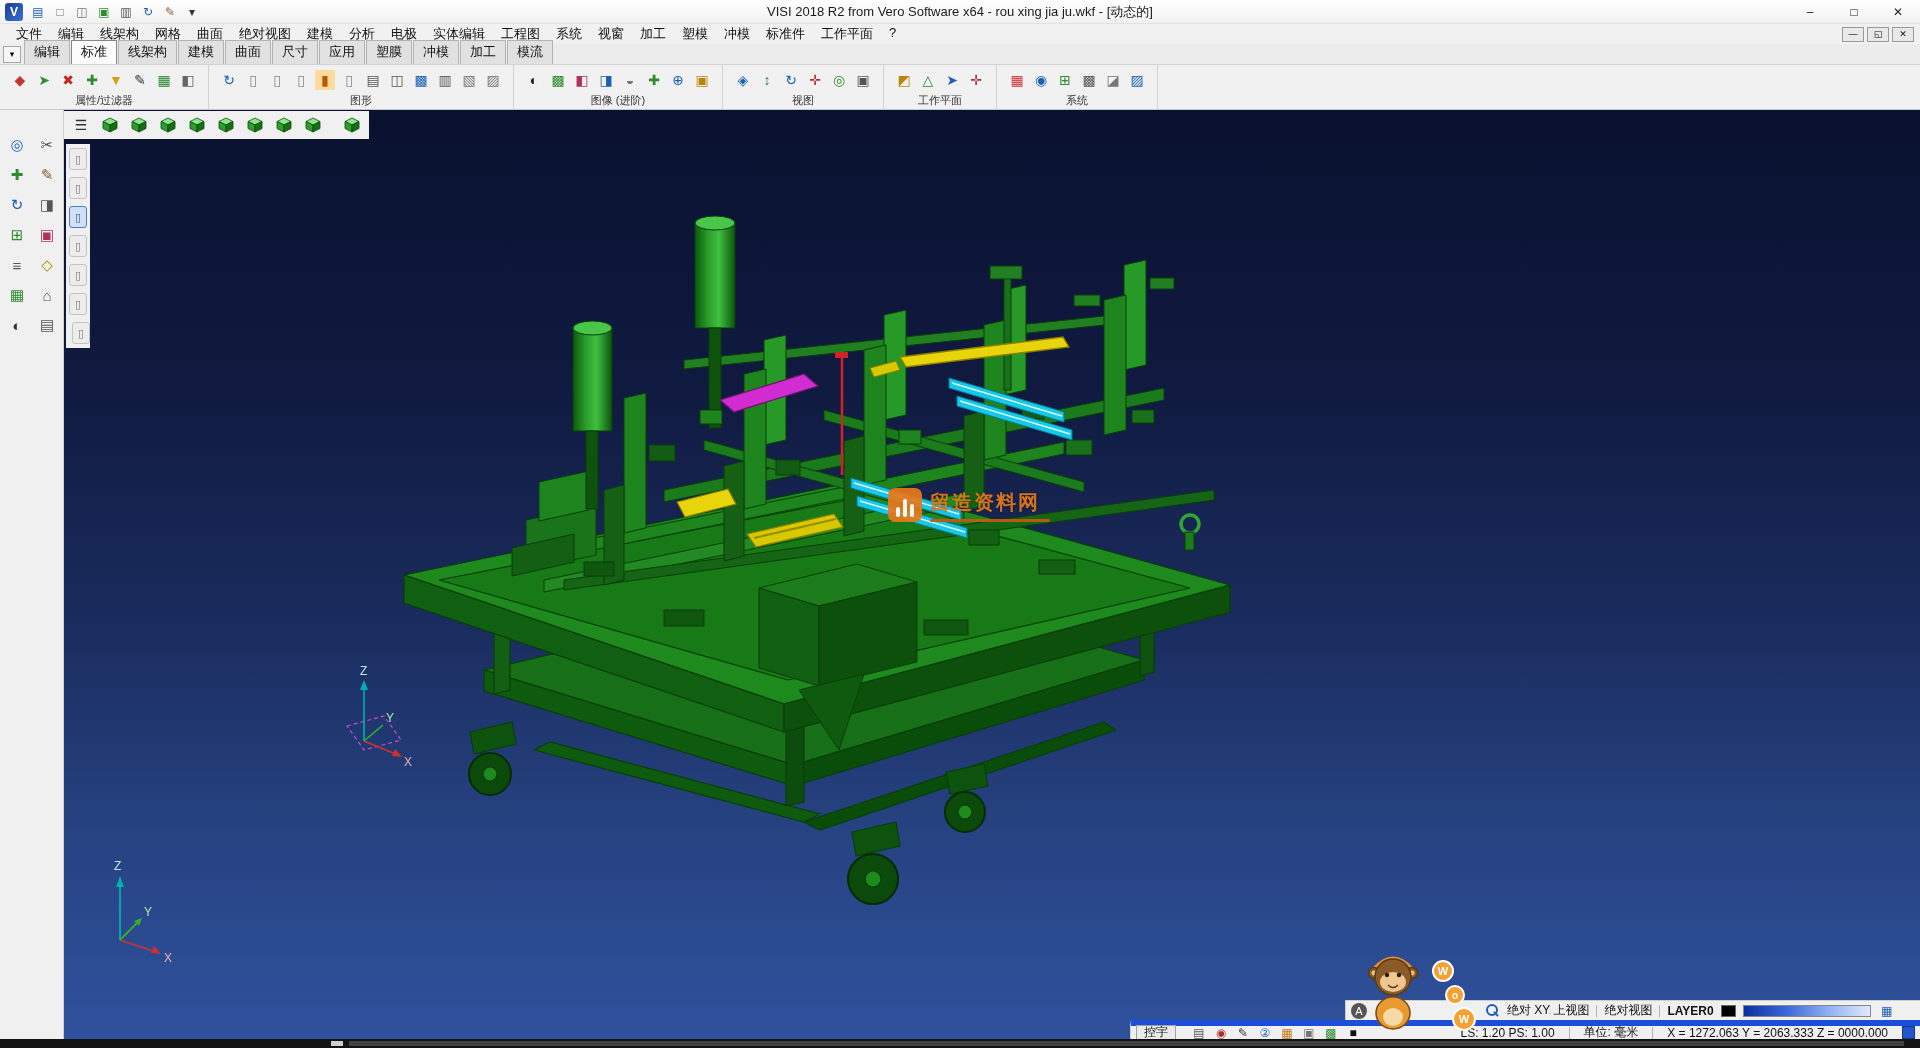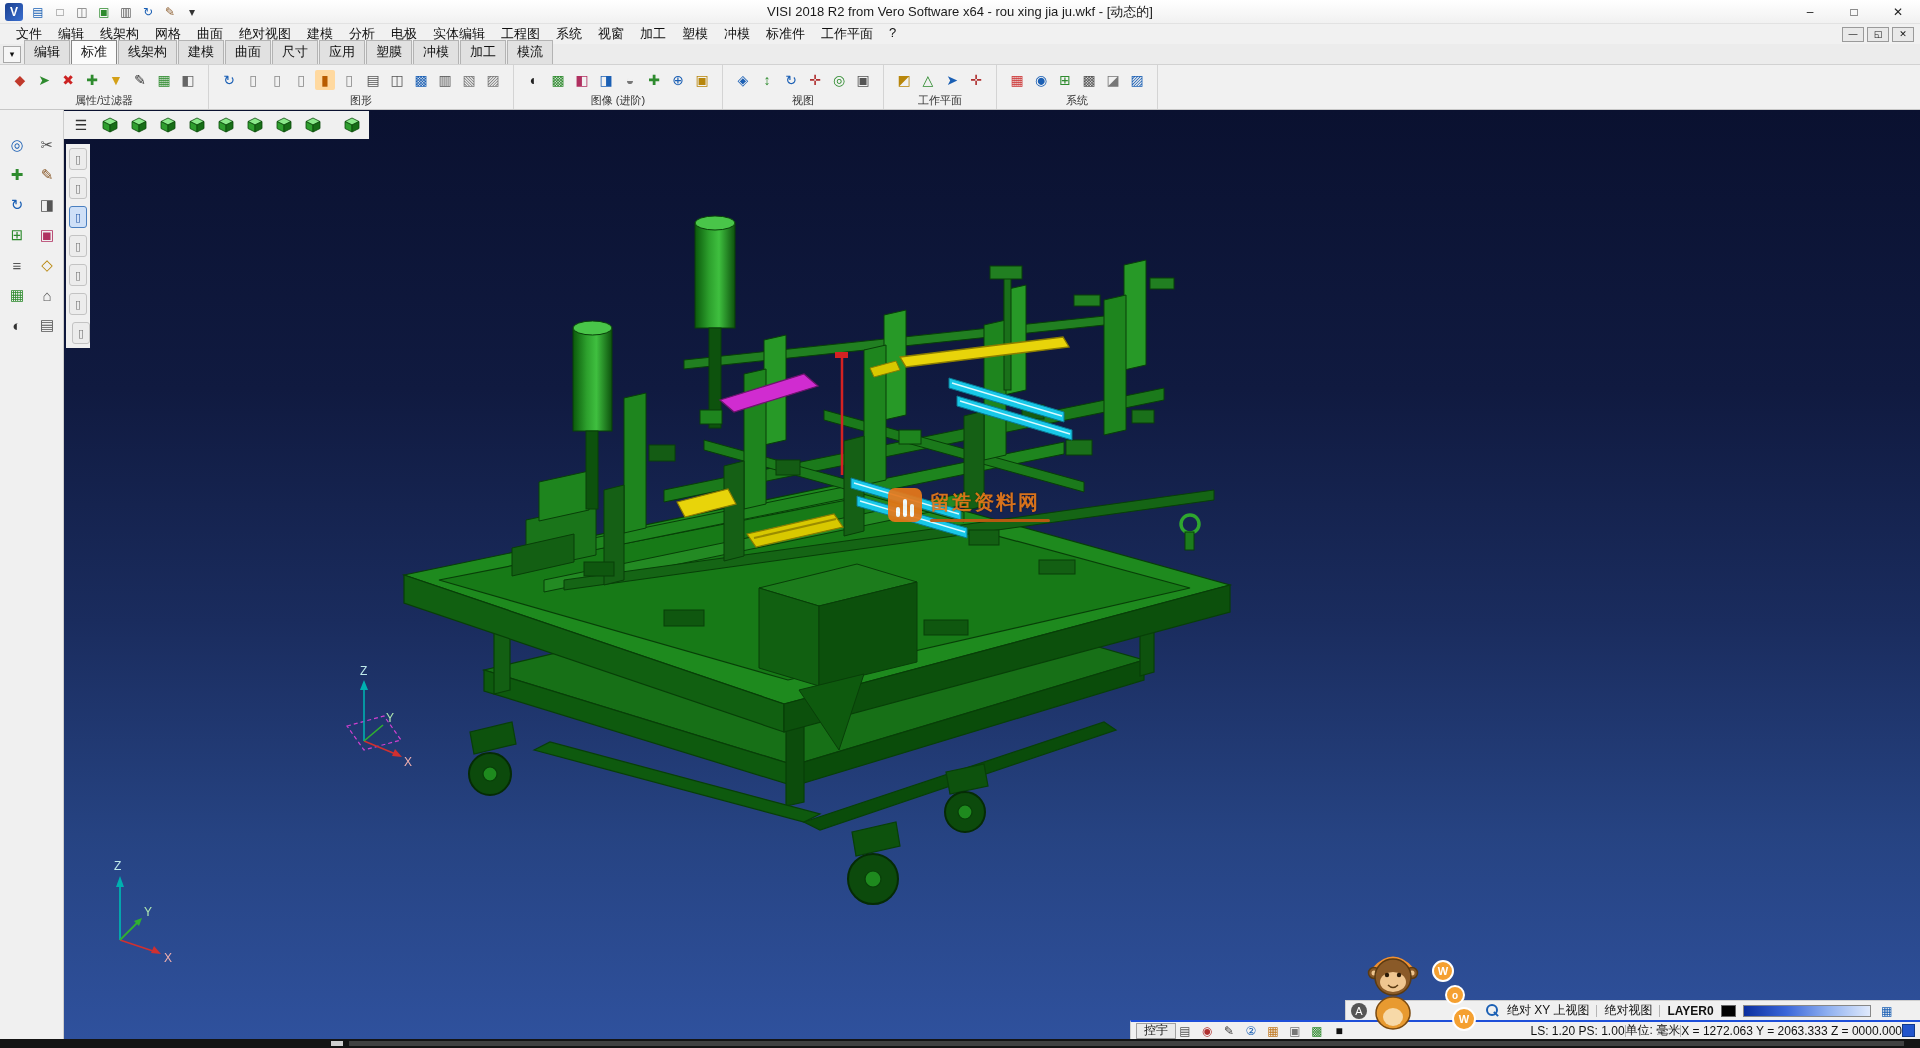--- a/index.html
+++ b/index.html
@@ -55,21 +55,21 @@
 
 
 .watermark{position:absolute;left:824px;top:378px;display:flex;align-items:center;gap:8px;opacity:.92;z-index:3}
 .wm-logo{width:34px;height:34px;background:#e87818;border-radius:7px;display:flex;align-items:flex-end;justify-content:center;gap:3px;padding:5px 6px}
 .wm-bar{width:4px;background:#ffffff;border-radius:2px}
 .wm-text{font-size:20px;font-weight:bold;color:#e87818;text-shadow:0 0 2px rgba(0,0,0,.45);letter-spacing:2px}
 .wm-sub{height:3px;background:#c45a10;border-radius:2px;margin-top:3px;width:120px}
 
 
 .status1{position:absolute;left:1345px;right:0;top:1000px;height:20px;background:#f0f0f0;border-top:1px solid #cfcfcf;border-left:1px solid #cfcfcf;display:flex;align-items:center;gap:7px;padding:0 5px;font-size:12px;z-index:10}
-.status2{position:absolute;left:1130px;right:0;top:1020px;height:19px;background:#f0f0f0;border-top:2px solid #1d4ed8;border-left:1px solid #cfcfcf;display:flex;align-items:center;gap:0;padding:0 5px;font-size:12px;z-index:10}
+.status2{position:absolute;left:1130px;right:0;top:1020px;height:19px;background:#f0f0f0;border-top:6px solid #1d4ed8;border-left:1px solid #cfcfcf;display:flex;align-items:center;gap:14px;padding:0 5px;font-size:12px;z-index:10}
 .vsep{width:1px;height:12px;background:#b5b5b5}
 .abadge{width:16px;height:16px;border-radius:50%;background:#555;color:#fff;font-size:11px;display:flex;align-items:center;justify-content:center}
 .mascot-gap{width:104px}
 .magnifier{width:15px;height:15px;position:relative;display:inline-block}
 .magnifier::before{content:"";position:absolute;width:8px;height:8px;border:2px solid #1a5fb4;border-radius:50%;left:1px;top:1px}
 .magnifier::after{content:"";position:absolute;width:6px;height:2px;background:#1a5fb4;transform:rotate(45deg);left:8px;top:10px}
 .layer-label{font-weight:bold}
 .swatch-black{width:15px;height:12px;background:#000;border:1px solid #666}
 .huebar{width:128px;height:12px;background:linear-gradient(90deg,#0c2f9e,#3a66d8,#8fb0f0,#e0eafc);border:1px solid #888}
 .s2-icon{width:18px;height:16px;display:flex;align-items:center;justify-content:center;font-size:12px}

